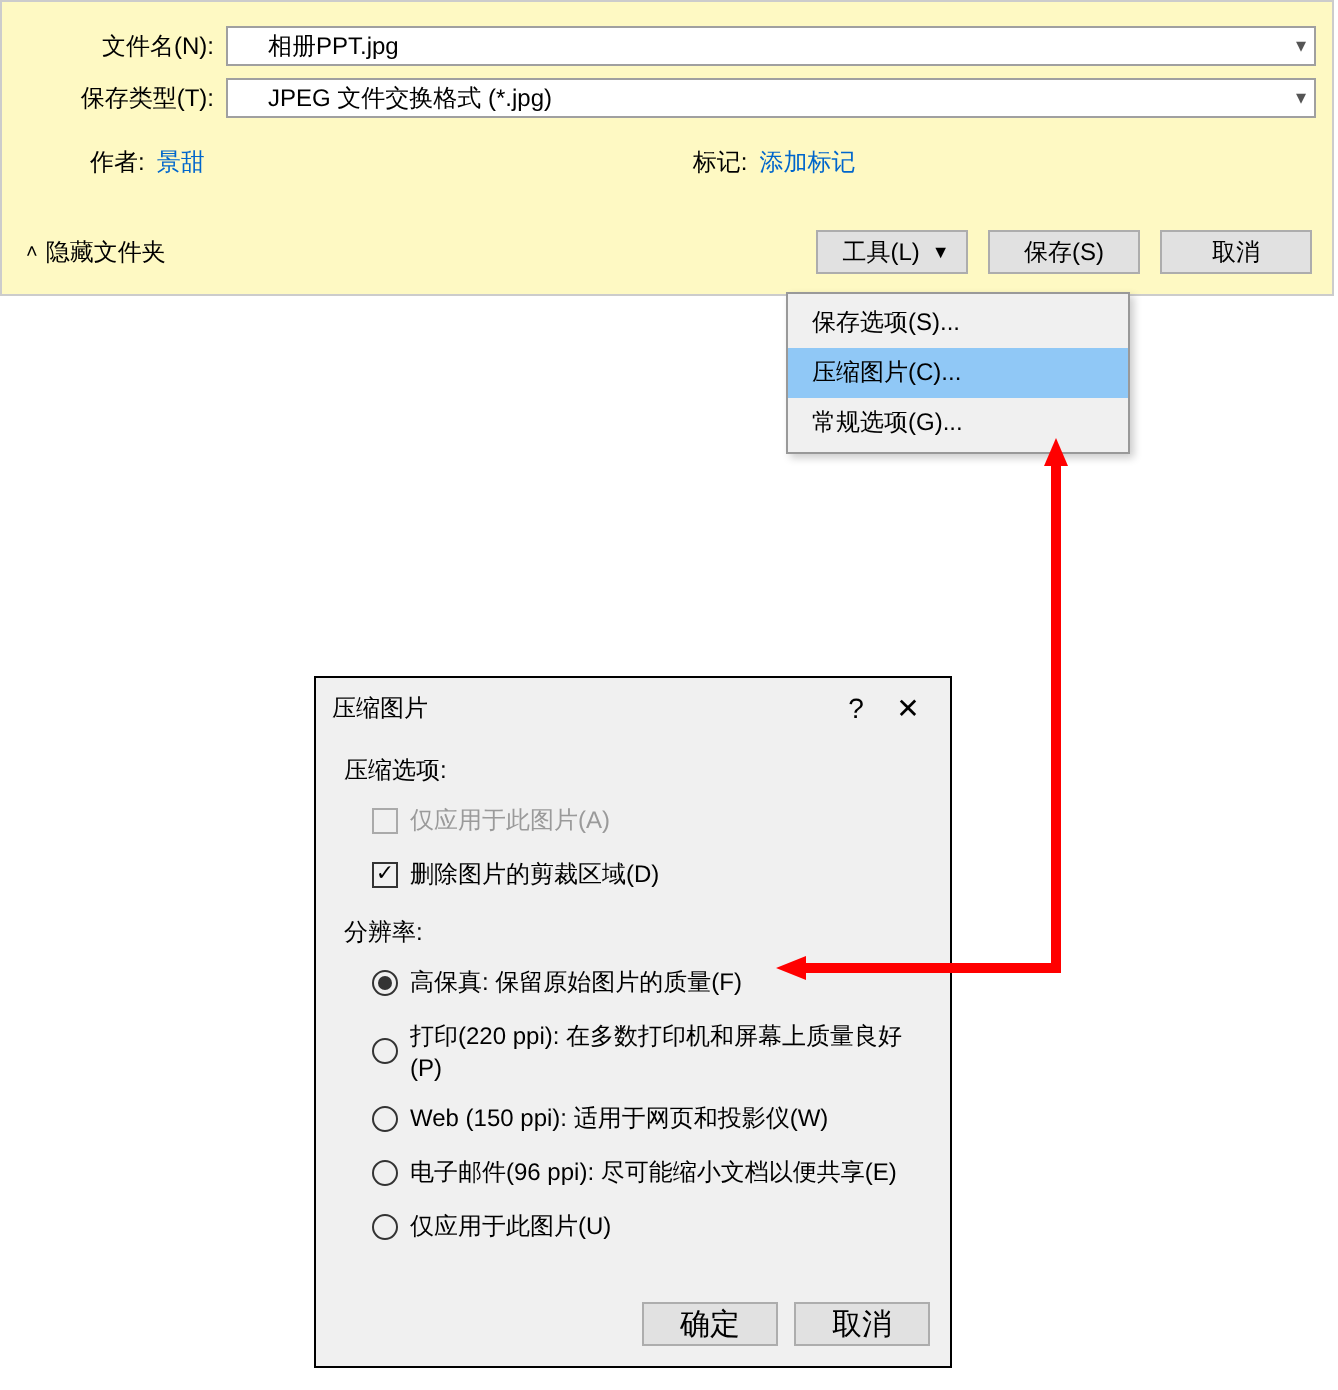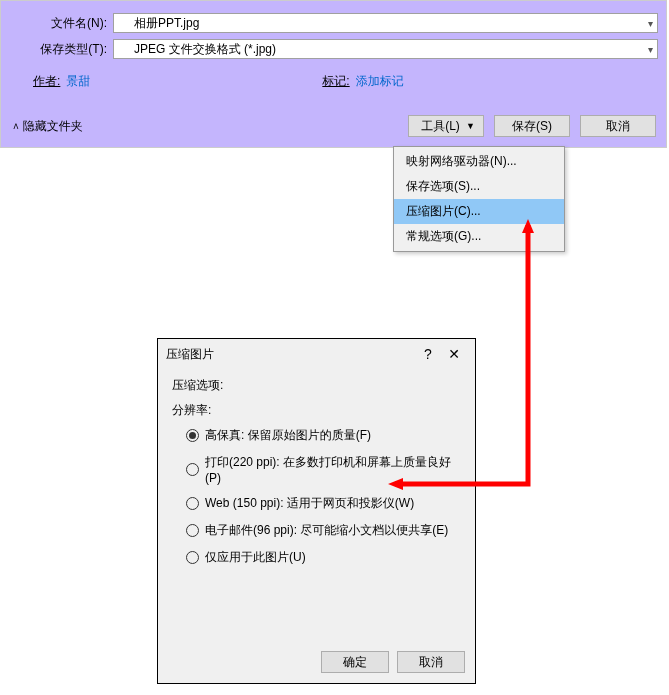--- a/index.html
+++ b/index.html
@@ -1,24 +1,24 @@
 <!DOCTYPE html>
 <html><head>
   <meta charset="utf-8">
   <style>
     * { box-sizing: border-box; margin: 0; padding: 0; font-family: "Microsoft YaHei", sans-serif; }
     body { width: 669px; height: 695px; background: #fff; position: relative; font-size: 12px; }
     
-    .save-panel { background: #c4b5fd; border: 1px solid #ccc; width: 667px; height: 148px; position: absolute; top: 0; left: 0; padding-top: 12px; }
+    .save-panel { background: #fef9c3; border: 1px solid #ccc; width: 667px; height: 148px; position: absolute; top: 0; left: 0; padding-top: 12px; }
     .row { display: flex; align-items: center; margin-bottom: 6px; }
     .lbl { width: 112px; text-align: right; padding-right: 6px; }
     .combo { flex: 1; height: 20px; border: 1px solid #a0a0a0; background: #fff; display: flex; align-items: center; padding: 0 20px; margin-right: 8px; position: relative; }
     .combo .dd { position: absolute; right: 4px; font-size: 10px; color: #555; }
     .meta-row { display: flex; margin-top: 14px; font-size: 12px; }
-    .meta-row .mlbl { margin-left: 32px; margin-right: 6px; text-decoration: underline; }
+    .meta-row .mlbl { margin-left: 44px; margin-right: 6px; }
     .meta-row .mval { color: #0066cc; }
     .meta-row .spacer { width: 200px; }
     
     .bottom-bar { position: absolute; bottom: 10px; left: 0; right: 0; display: flex; align-items: center; }
     .hide-folders { margin-left: 12px; display: flex; align-items: center; gap: 4px; cursor: pointer; }
     .chev { font-size: 10px; }
     .btn-row { margin-left: auto; display: flex; gap: 10px; margin-right: 10px; }
     .btn { height: 22px; min-width: 76px; background: #e1e1e1; border: 1px solid #adadad; font-size: 12px; cursor: pointer; display: flex; align-items: center; justify-content: center; padding: 4px 8px; }
     .btn.tools { padding-right: 4px; }
     .btn .split { margin-left: 6px; font-size: 9px; }
@@ -35,21 +35,21 @@
     .section-lbl { margin-bottom: 8px; margin-top: 4px; }
     .opt-group { margin-left: 14px; display: flex; flex-direction: column; gap: 10px; }
     .opt { display: flex; align-items: center; gap: 6px; font-size: 12px; }
     .cb, .rb { width: 13px; height: 13px; border: 1px solid #333; display: inline-flex; align-items: center; justify-content: center; flex-shrink: 0; }
     .cb.disabled { border-color: #aaa; color: #aaa; }
     .cb.checked::after { content: "✓"; font-size: 11px; line-height: 1; }
     .rb { border-radius: 50%; }
     .rb.checked::after { content: ""; width: 7px; height: 7px; background: #333; border-radius: 50%; }
     .opt-text.disabled { color: #9a9a9a; }
     .dlg-btns { position: absolute; bottom: 10px; right: 10px; display: flex; gap: 8px; }
-    .dlg-btn { width: 68px; height: 22px; background: #e1e1e1; border: 1px solid #adadad; font-size: 12px; cursor: pointer; display: flex; align-items: center; justify-content: center; }
+    .dlg-btn { width: 68px; height: 22px; background: #e1e1e1; border: 1px solid #adadad; font-size: 15px; cursor: pointer; display: flex; align-items: center; justify-content: center; }
     
     .arrow-svg { position: absolute; top: 0; left: 0; width: 669px; height: 695px; pointer-events: none; }
   </style>
 </head>
 <body>
 
 <div class="save-panel">
   <div class="row">
     <div class="lbl">文件名(N):</div>
     <div class="combo">
@@ -85,34 +85,43 @@
           <span>保存(S)</span>
         </div>
       <div class="btn">
           <span>取消</span>
         </div>
     </div>
   </div>
 </div>
 
 <div class="dropdown-menu">
-  <div class="menu-item">映射网络驱动器(N)...</div>
   <div class="menu-item">保存选项(S)...</div>
   <div class="menu-item hl">压缩图片(C)...</div>
   <div class="menu-item">常规选项(G)...</div>
 </div>
 
 <div class="dialog">
   <div class="dlg-title">
     <span class="ttl">压缩图片</span>
     <span class="help">?</span>
     <span class="close">✕</span>
   </div>
   <div class="dlg-body">
     <div class="section-lbl">压缩选项:</div>
+    <div class="opt-group" style="margin-bottom:12px;">
+      <div class="opt">
+        <span class="cb disabled"></span>
+        <span class="opt-text disabled">仅应用于此图片(A)</span>
+      </div>
+      <div class="opt">
+        <span class="cb checked"></span>
+        <span class="opt-text">删除图片的剪裁区域(D)</span>
+      </div>
+    </div>
     <div class="section-lbl">分辨率:</div>
     <div class="opt-group">
       <div class="opt">
         <span class="rb checked"></span>
         <span class="opt-text">高保真: 保留原始图片的质量(F)</span>
       </div>
       <div class="opt">
         <span class="rb"></span>
         <span class="opt-text">打印(220 ppi): 在多数打印机和屏幕上质量良好(P)</span>
       </div>

